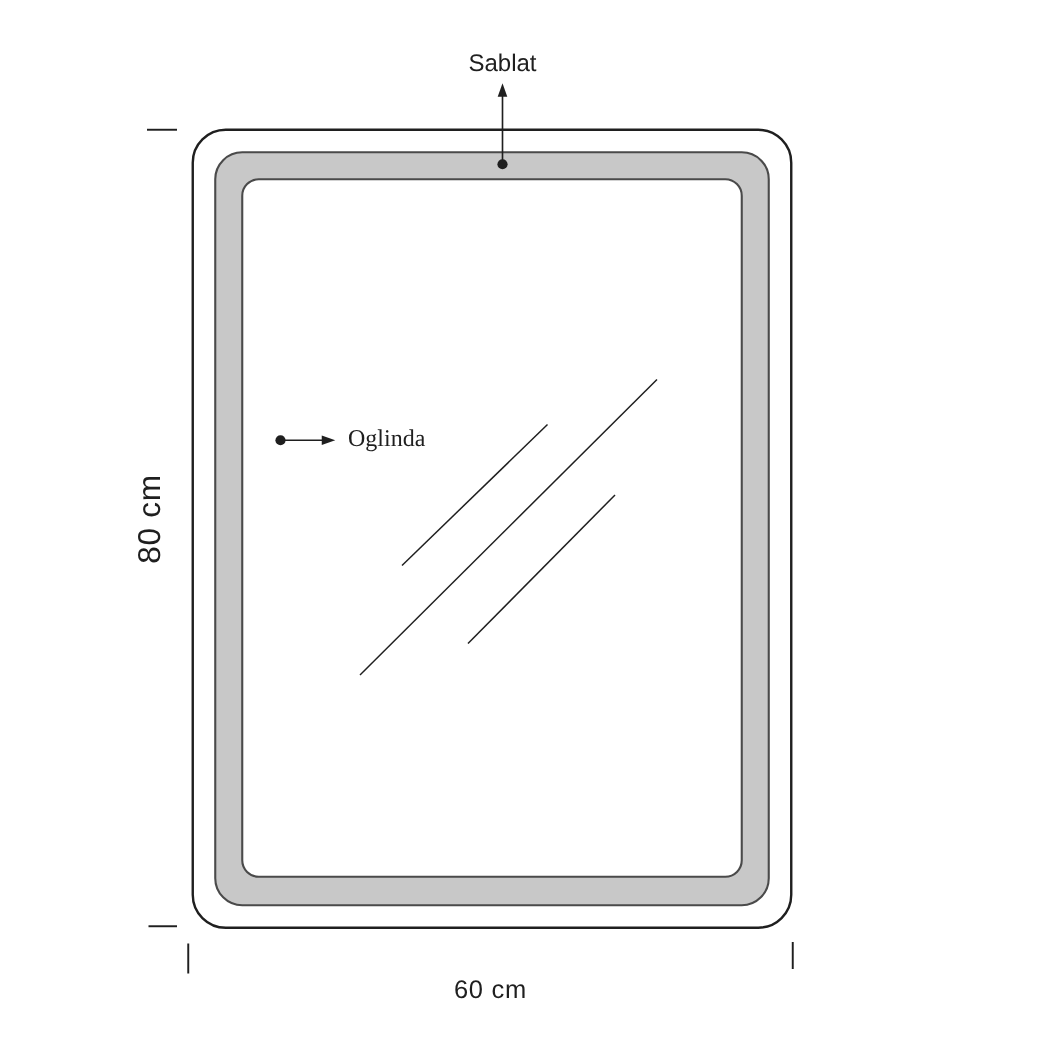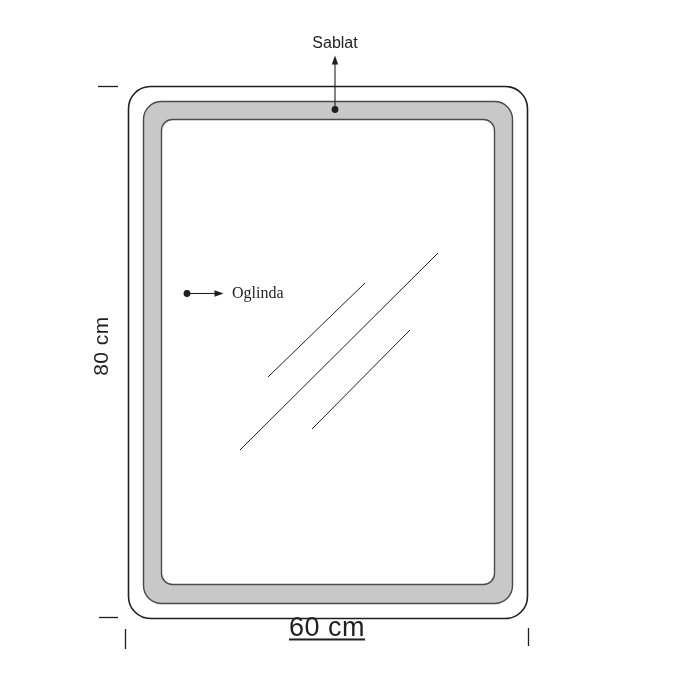--- a/index.html
+++ b/index.html
@@ -77,25 +77,24 @@
   }
   .label-height {
     left: 101px;
     top: 346px;
     transform: translate(-50%, -50%) rotate(-90deg);
     font-size: 21px;
     letter-spacing: 0.5px;
   }
   .label-width {
     left: 327px;
-    top: 628px;
+    top: 660px;
     transform: translate(-50%, -50%);
-    font-size: 27px;
+    font-size: 17px;
     letter-spacing: 0.5px;
-    text-decoration: underline;
   }
 </style>
 </head>
 <body>
 
 <div class="stage">
 
   <svg width="700" height="700" viewBox="0 0 700 700">
 
     <rect class="frame" x="128.5" y="86.5" width="399" height="532" rx="22" ry="22"></rect>

